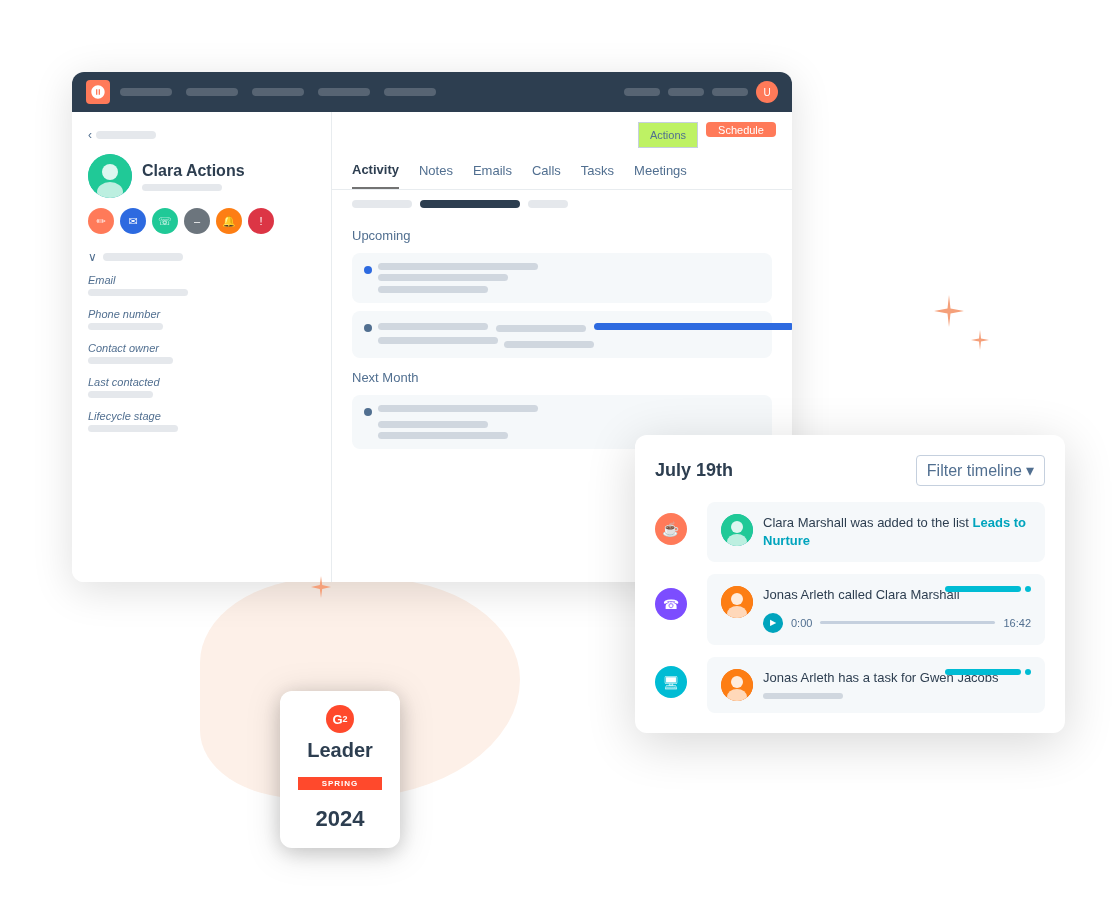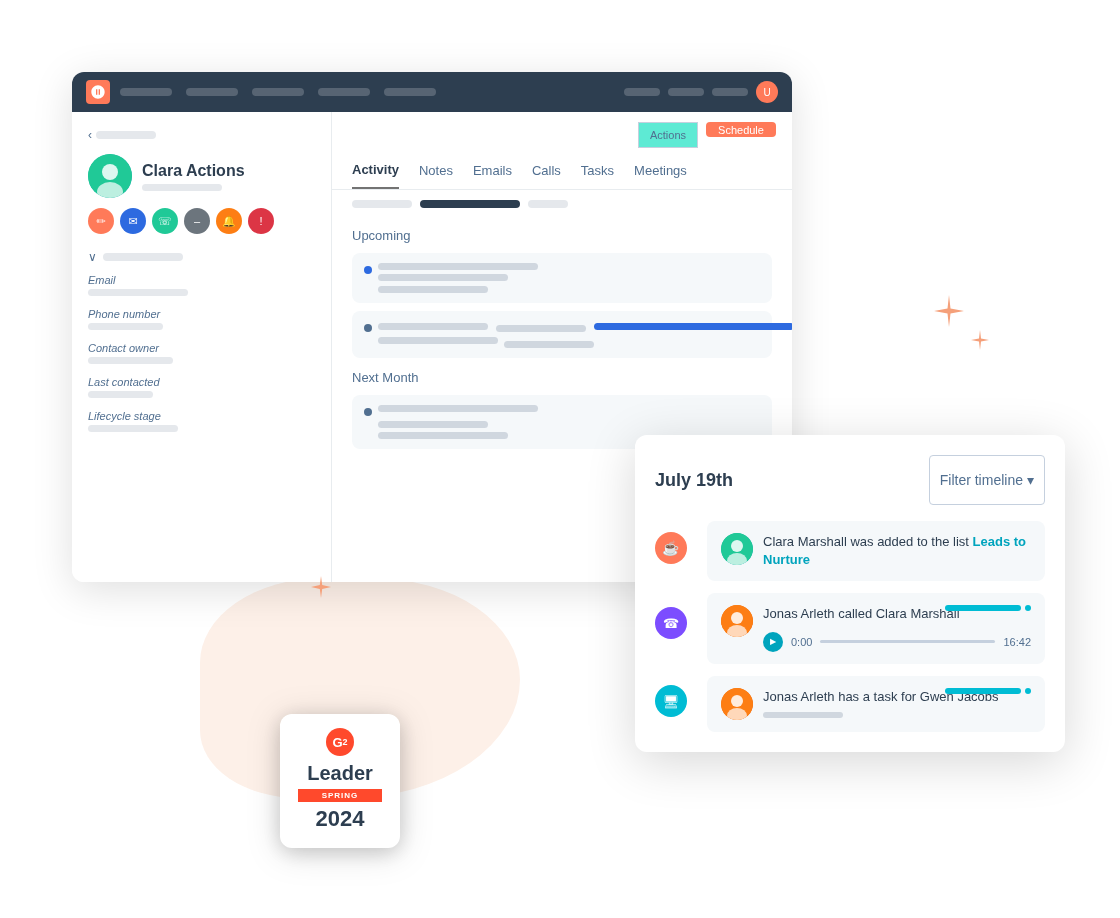--- a/index.html
+++ b/index.html
@@ -347,22 +347,22 @@
     }
     .timeline-date {
       font-size: 18px;
       font-weight: 700;
       color: #2d3e50;
     }
     .filter-timeline-btn {
       background: #fff;
       border: 1px solid #c5d0de;
       border-radius: 4px;
-      padding: 16px 10px;
-      font-size: 14px;
+      padding: 5px 10px;
+      font-size: 16px;
       color: #516f90;
       cursor: pointer;
       display: flex;
       align-items: center;
       gap: 4px;
     }
 
     .timeline-event {
       background: #f5f8fa;
       border-radius: 8px;
@@ -476,21 +476,21 @@
       color: #2d3e50;
       line-height: 1.1;
     }
     .badge-spring-bar {
       background: #ff492c;
       color: #fff;
       font-size: 8px;
       font-weight: 700;
       letter-spacing: 1px;
       padding: 2px 24px;
-      margin: 4px auto;
+      margin: 16px auto;
       display: inline-block;
     }
     .badge-year {
       font-size: 22px;
       font-weight: 800;
       color: #2d3e50;
     }
   </style>
 </head>
 <body>
@@ -595,21 +595,21 @@
         </div>
         <div class="crm-field">
           <div class="crm-field-label">Lifecycle stage</div>
           <div class="crm-field-value" style="width:90px"></div>
         </div>
       </div>
 
       <div class="crm-main" style="position:relative;">
 
         <div style="display:flex; justify-content:flex-end; gap:8px; padding:10px 16px 0;">
-          <div style="width:60px; height:26px; background:#5eead4; border:1px solid #c5d0de; border-radius:0; display:flex; align-items:center; justify-content:center; font-size:11px; color:#516f90;">Actions</div>
+          <div style="width:60px; height:26px; background:#bef264; border:1px solid #c5d0de; border-radius:0; display:flex; align-items:center; justify-content:center; font-size:11px; color:#516f90;">Actions</div>
           <div style="width:70px; height:15px; background:#ff7a59; border-radius:4px; display:flex; align-items:center; justify-content:center; font-size:11px; color:#fff;">Schedule</div>
         </div>
 
         <div class="crm-tabs">
           <div class="crm-tab active">Activity</div>
           <div class="crm-tab">Notes</div>
           <div class="crm-tab">Emails</div>
           <div class="crm-tab">Calls</div>
           <div class="crm-tab">Tasks</div>
           <div class="crm-tab">Meetings</div>

